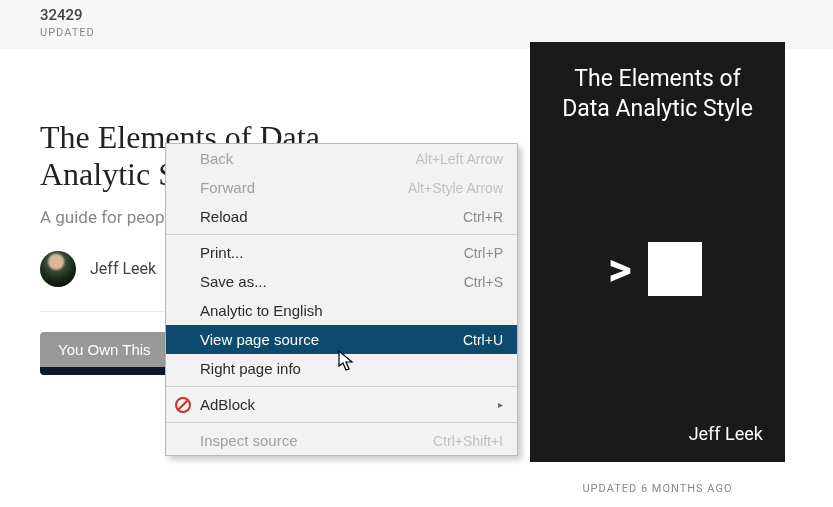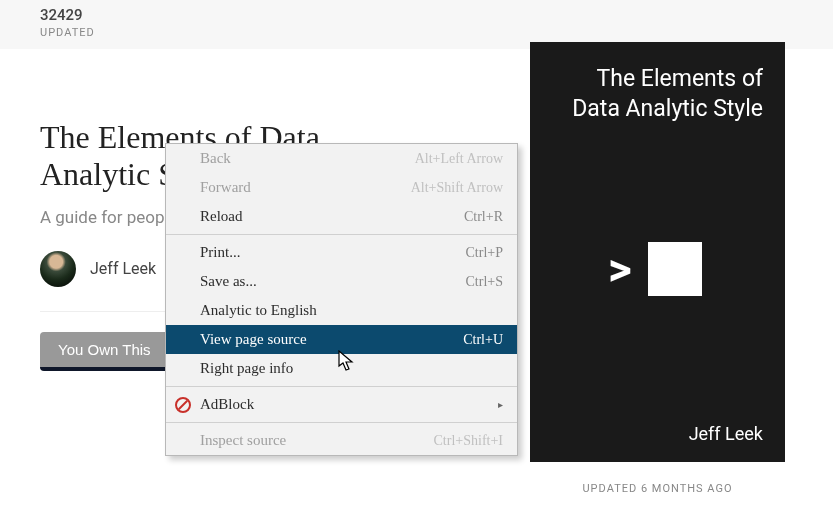--- a/index.html
+++ b/index.html
@@ -62,41 +62,41 @@
   }
   .author-name {
     font-size: 16px;
     color: #444;
   }
   .own-button {
     margin-top: 20px;
     background: #999;
     color: #fff;
     border: none;
-    border-bottom: 4px solid #0f172a;
+    border-bottom: 8px solid #0f172a;
     border-radius: 4px;
     padding: 9px 18px;
     font-size: 15px;
     cursor: pointer;
   }
   .book-side {
     position: absolute;
     top: 42px;
     left: 530px;
     width: 255px;
     text-align: center;
   }
   .book-cover {
     width: 255px;
     height: 420px;
     background: #1a1a1a;
     color: #fff;
     padding: 22px;
     position: relative;
-    text-align: right;
+    text-align: center;
   }
   .book-title {
     font-size: 23px;
     font-weight: 400;
     line-height: 1.3;
     color: #fff;
   }
   .book-symbol {
     position: absolute;
     top: 200px;
@@ -129,21 +129,21 @@
     margin-top: 20px;
   }
   .context-menu {
     position: absolute;
     top: 143px;
     left: 165px;
     width: 353px;
     background: #f2f2f2;
     border: 1px solid #b8b8b8;
     box-shadow: 4px 4px 6px rgba(0,0,0,0.2);
-    font-family: Liberation Serif, serif;
+    font-family: Liberation Sans, sans-serif;
     font-size: 15px;
     color: #2c2c2c;
   }
   .menu-item {
     display: flex;
     justify-content: space-between;
     align-items: center;
     padding: 6px 14px 6px 34px;
     cursor: default;
     position: relative;
@@ -233,21 +233,21 @@
   <div class="updated">UPDATED 6 MONTHS AGO</div>
 </div>
 
 <div class="context-menu">
   <div class="menu-item disabled">
     <span>Back</span>
     <span class="shortcut">Alt+Left Arrow</span>
   </div>
   <div class="menu-item disabled">
     <span>Forward</span>
-    <span class="shortcut">Alt+Shift Arrow</span>
+    <span class="shortcut">Alt+Style Arrow</span>
   </div>
   <div class="menu-item">
     <span>Reload</span>
     <span class="shortcut">Ctrl+R</span>
   </div>
   <div class="menu-sep"></div>
   <div class="menu-item">
     <span>Print...</span>
     <span class="shortcut">Ctrl+P</span>
   </div>

